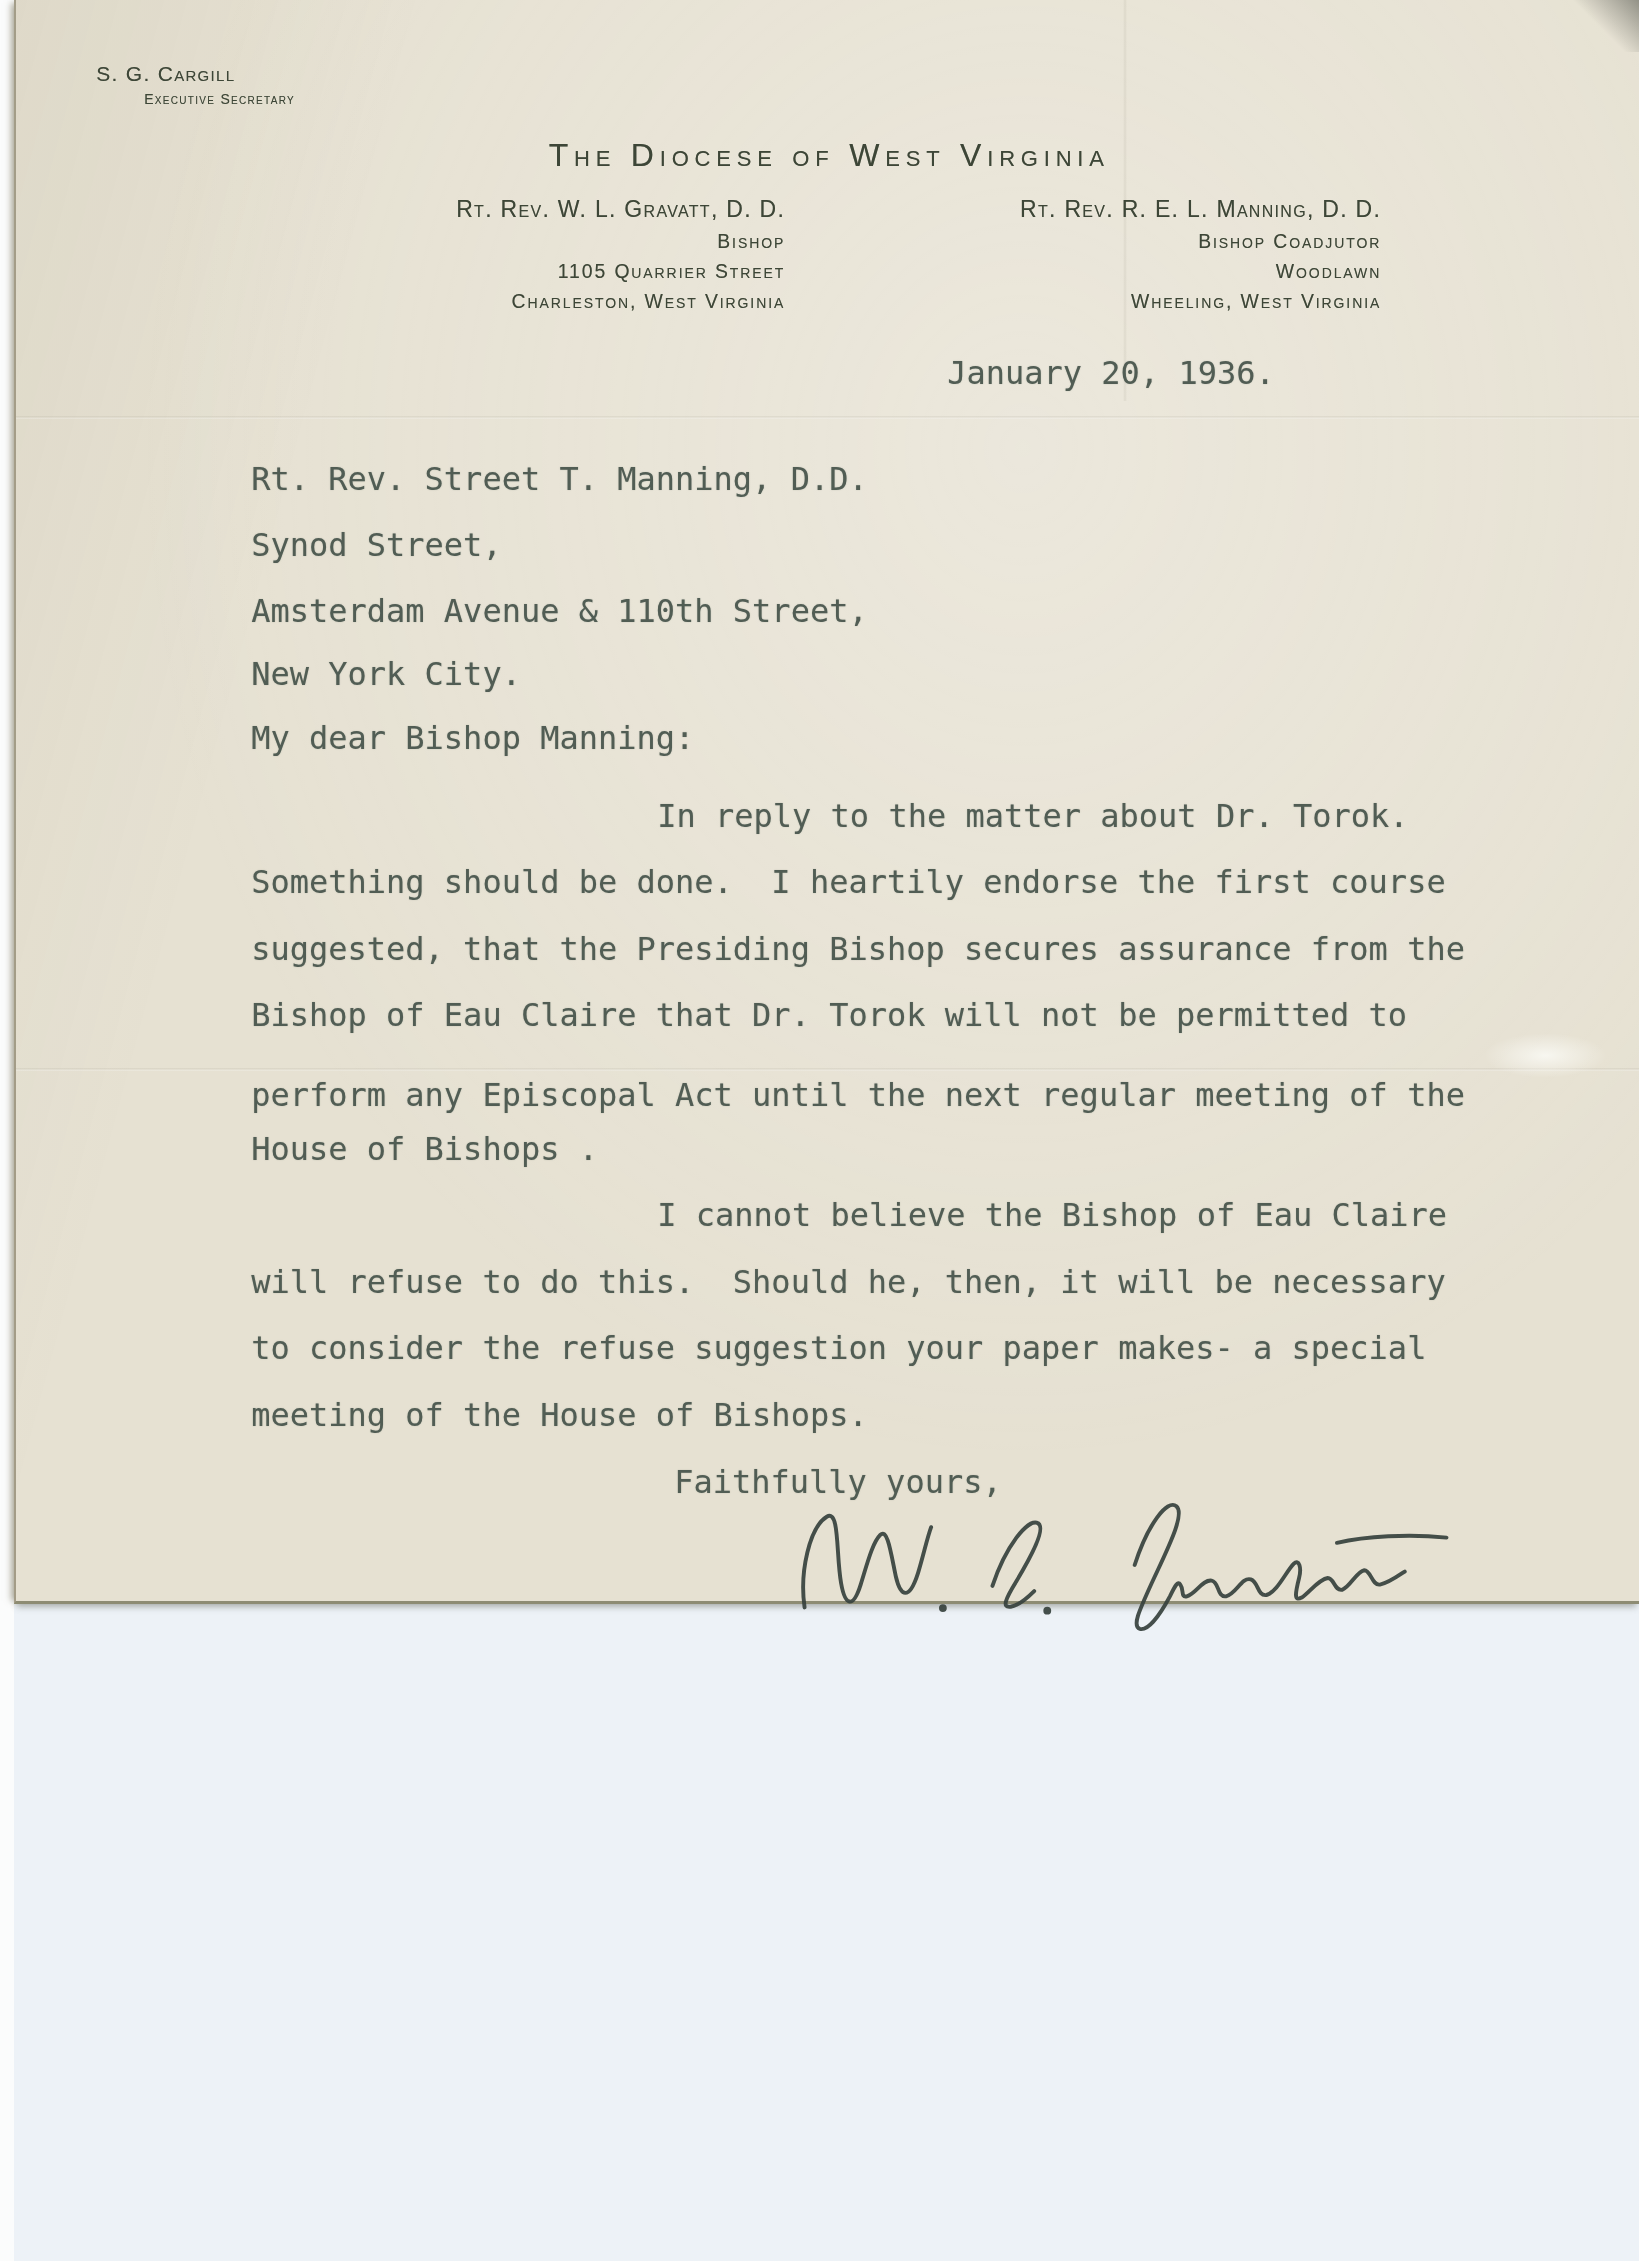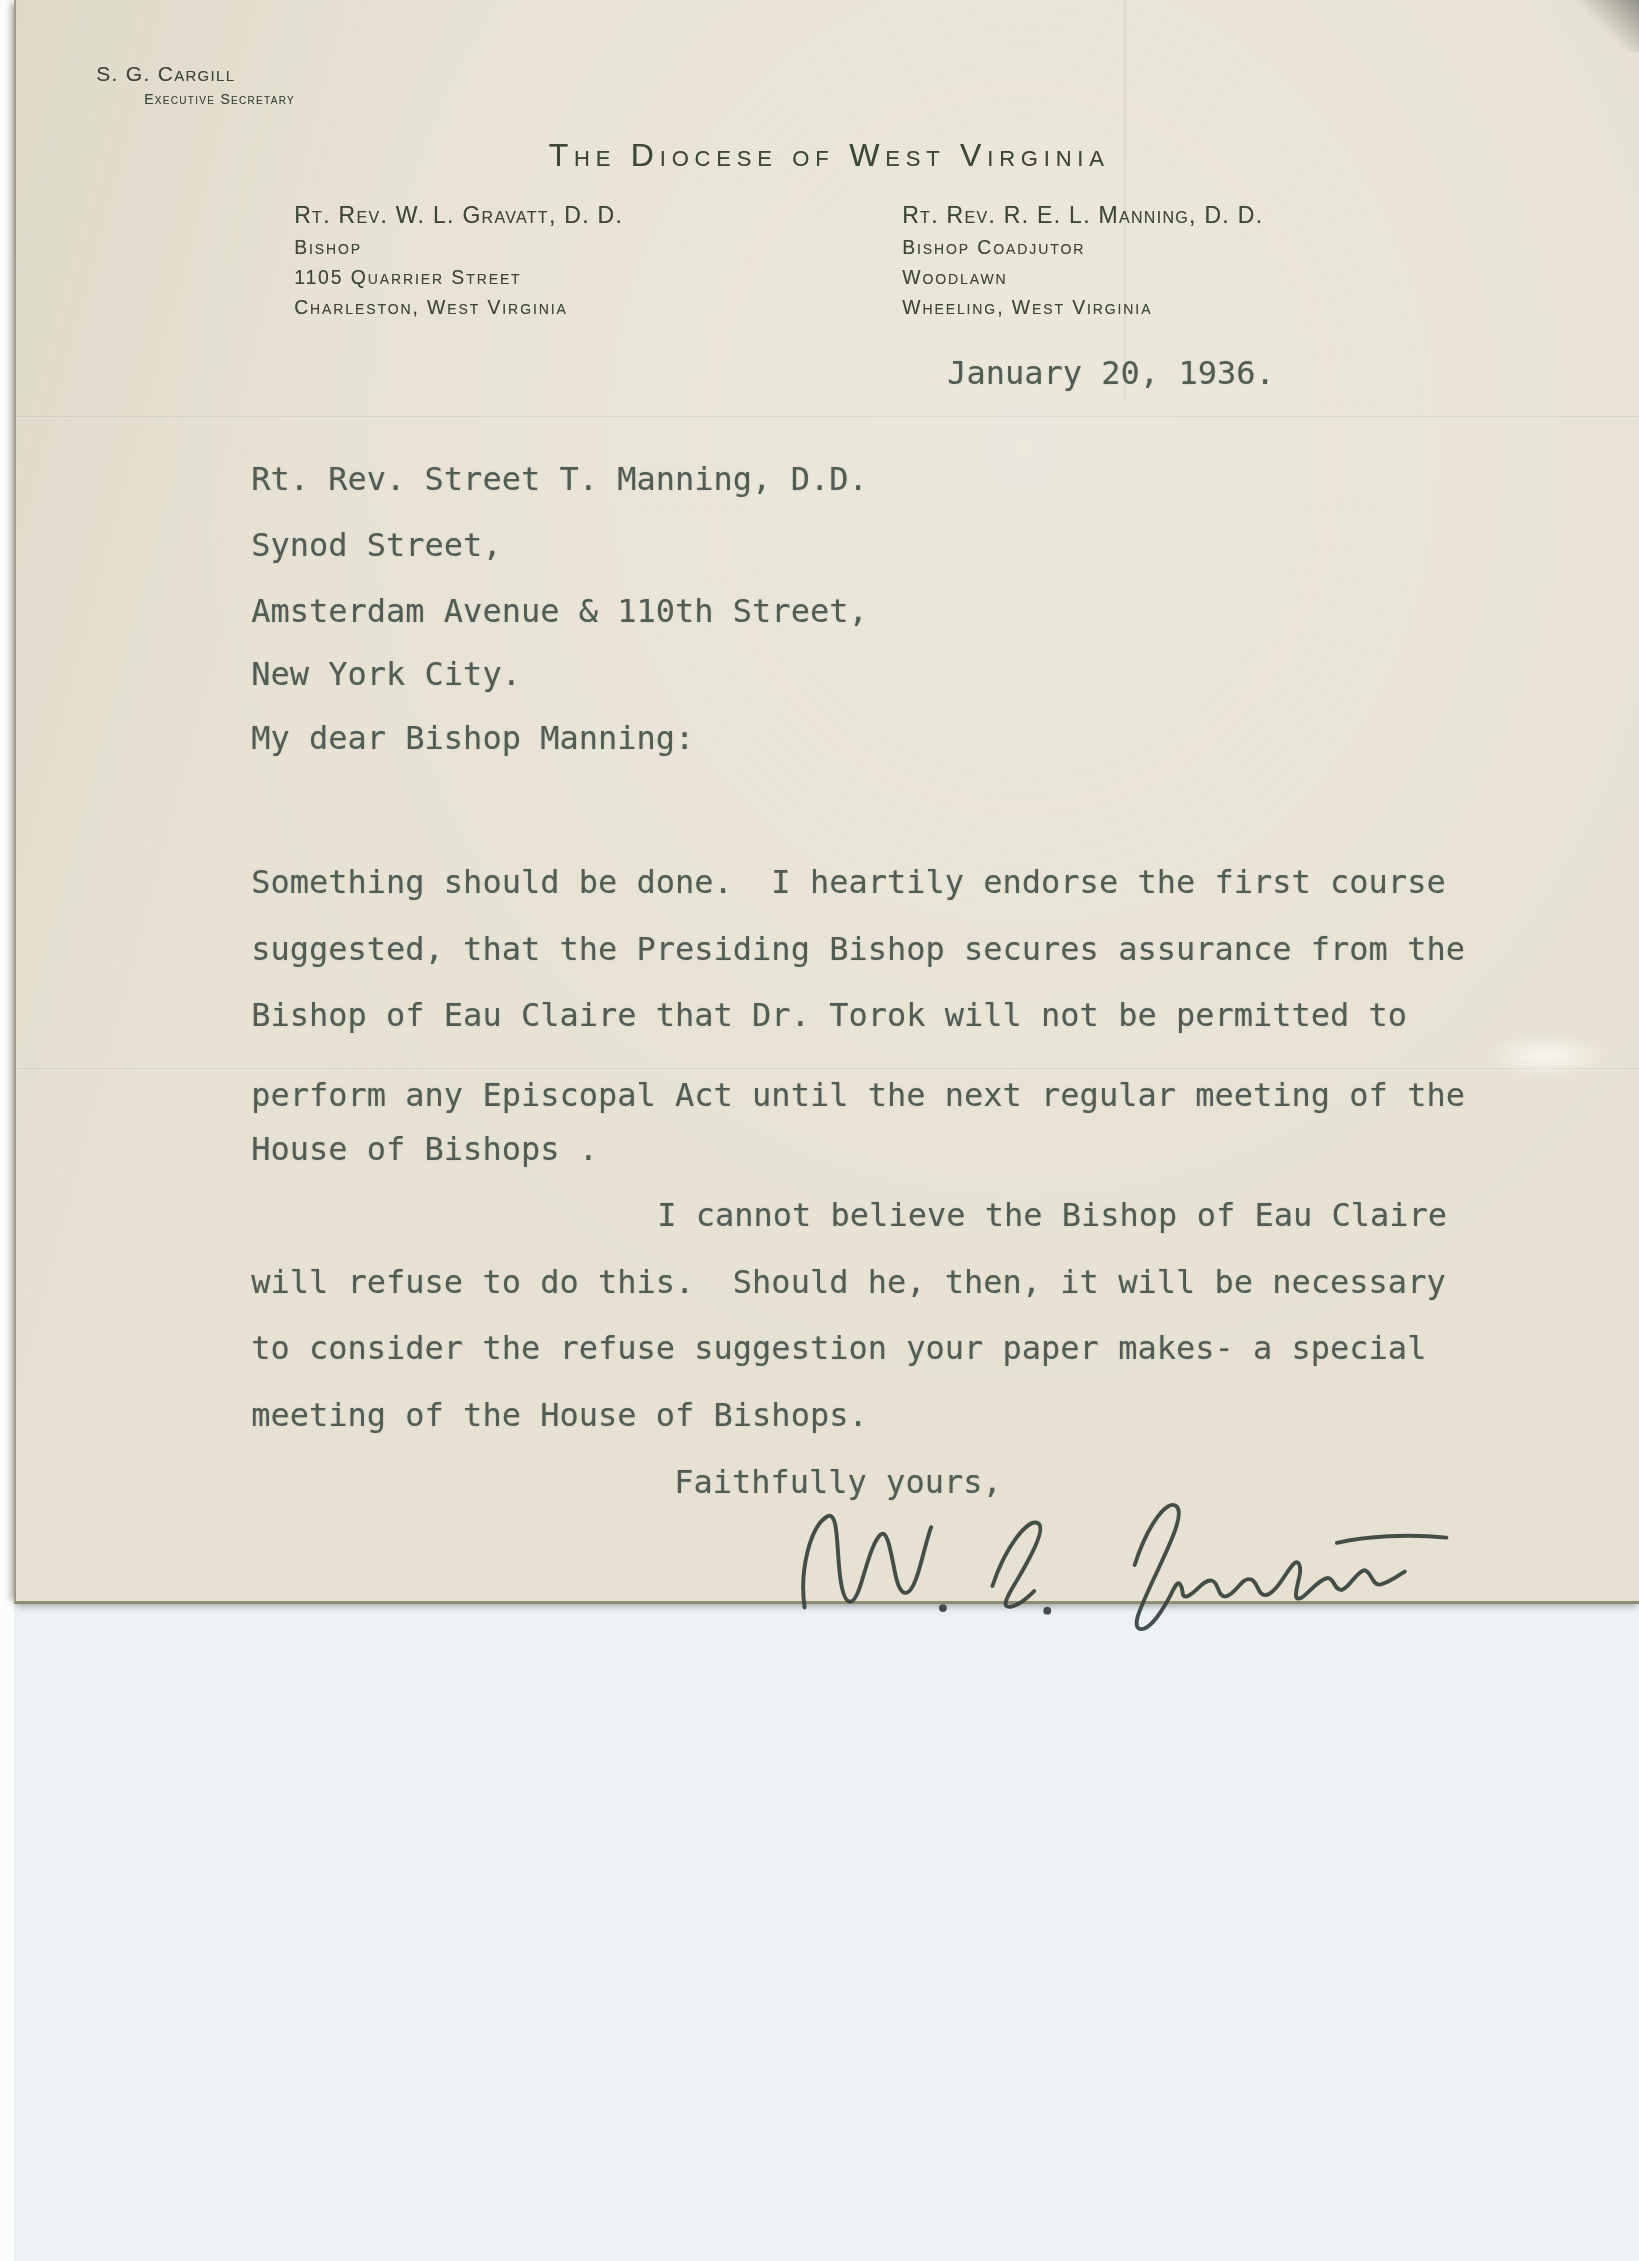--- a/index.html
+++ b/index.html
@@ -44,21 +44,21 @@
   .print {
     position:absolute;
     color:#3d4637;
     font-variant:small-caps;
     text-shadow:0 0 0.6px rgba(61,70,55,0.45);
     white-space:nowrap;
   }
   .cargill-name   { left:80px; top:62px;  font-size:21px; letter-spacing:1.3px; }
   .cargill-title  { left:128px; top:91px; font-size:14px; letter-spacing:1.3px; }
   .diocese-title  { left:0; top:137px; width:1626px; text-align:center; font-size:32px; letter-spacing:5.8px; }
-  .col { position:absolute; top:202px; text-align:left; }
+  .col { position:absolute; top:196px; text-align:right; }
   .col-left  { left:278px;  width:491px; }
   .col-right { left:886px; width:479px; }
   .col .name  { font-size:23px; letter-spacing:1.3px;  margin-bottom:6.5px; }
   .col .line  { font-size:19.4px; letter-spacing:1.9px;  margin-bottom:7.1px; }
   .col div { color:#3d4637; font-variant:small-caps; text-shadow:0 0 0.6px rgba(61,70,55,0.45); white-space:nowrap; }
 
   
   .type {
     position:absolute;
     font-family:"DejaVu Sans Mono", monospace;
@@ -106,20 +106,21 @@
 
   <div class="type" style="left:931px; top:354px;">January 20, 1936.</div>
 
   <div class="type" style="left:235px; top:460px;">Rt. Rev. Street T. Manning, D.D.</div>
   <div class="type" style="left:235px; top:526px;">Synod Street,</div>
   <div class="type" style="left:235px; top:592px;">Amsterdam Avenue &amp; 110th Street,</div>
   <div class="type" style="left:235px; top:655px;">New York City.</div>
 
   <div class="type" style="left:235px; top:719px;">My dear Bishop Manning:</div>
 
+  <div class="type indent" style="left:235px; top:797px;">In reply to the matter about Dr. Torok.</div>
   <div class="type" style="left:235px; top:863px;">Something should be done.  I heartily endorse the first course</div>
   <div class="type" style="left:235px; top:930px;">suggested, that the Presiding Bishop secures assurance from the</div>
   <div class="type" style="left:235px; top:996px;">Bishop of Eau Claire that Dr. Torok will not be permitted to</div>
   <div class="type" style="left:235px; top:1076px;">perform any Episcopal Act until the next regular meeting of the</div>
   <div class="type" style="left:235px; top:1130px;">House of Bishops .</div>
 
   <div class="type indent" style="left:235px; top:1196px;">I cannot believe the Bishop of Eau Claire</div>
   <div class="type" style="left:235px; top:1263px;">will refuse to do this.  Should he, then, it will be necessary</div>
   <div class="type" style="left:235px; top:1329px;">to consider the refuse suggestion your paper makes- a special</div>
   <div class="type" style="left:235px; top:1396px;">meeting of the House of Bishops.</div>

